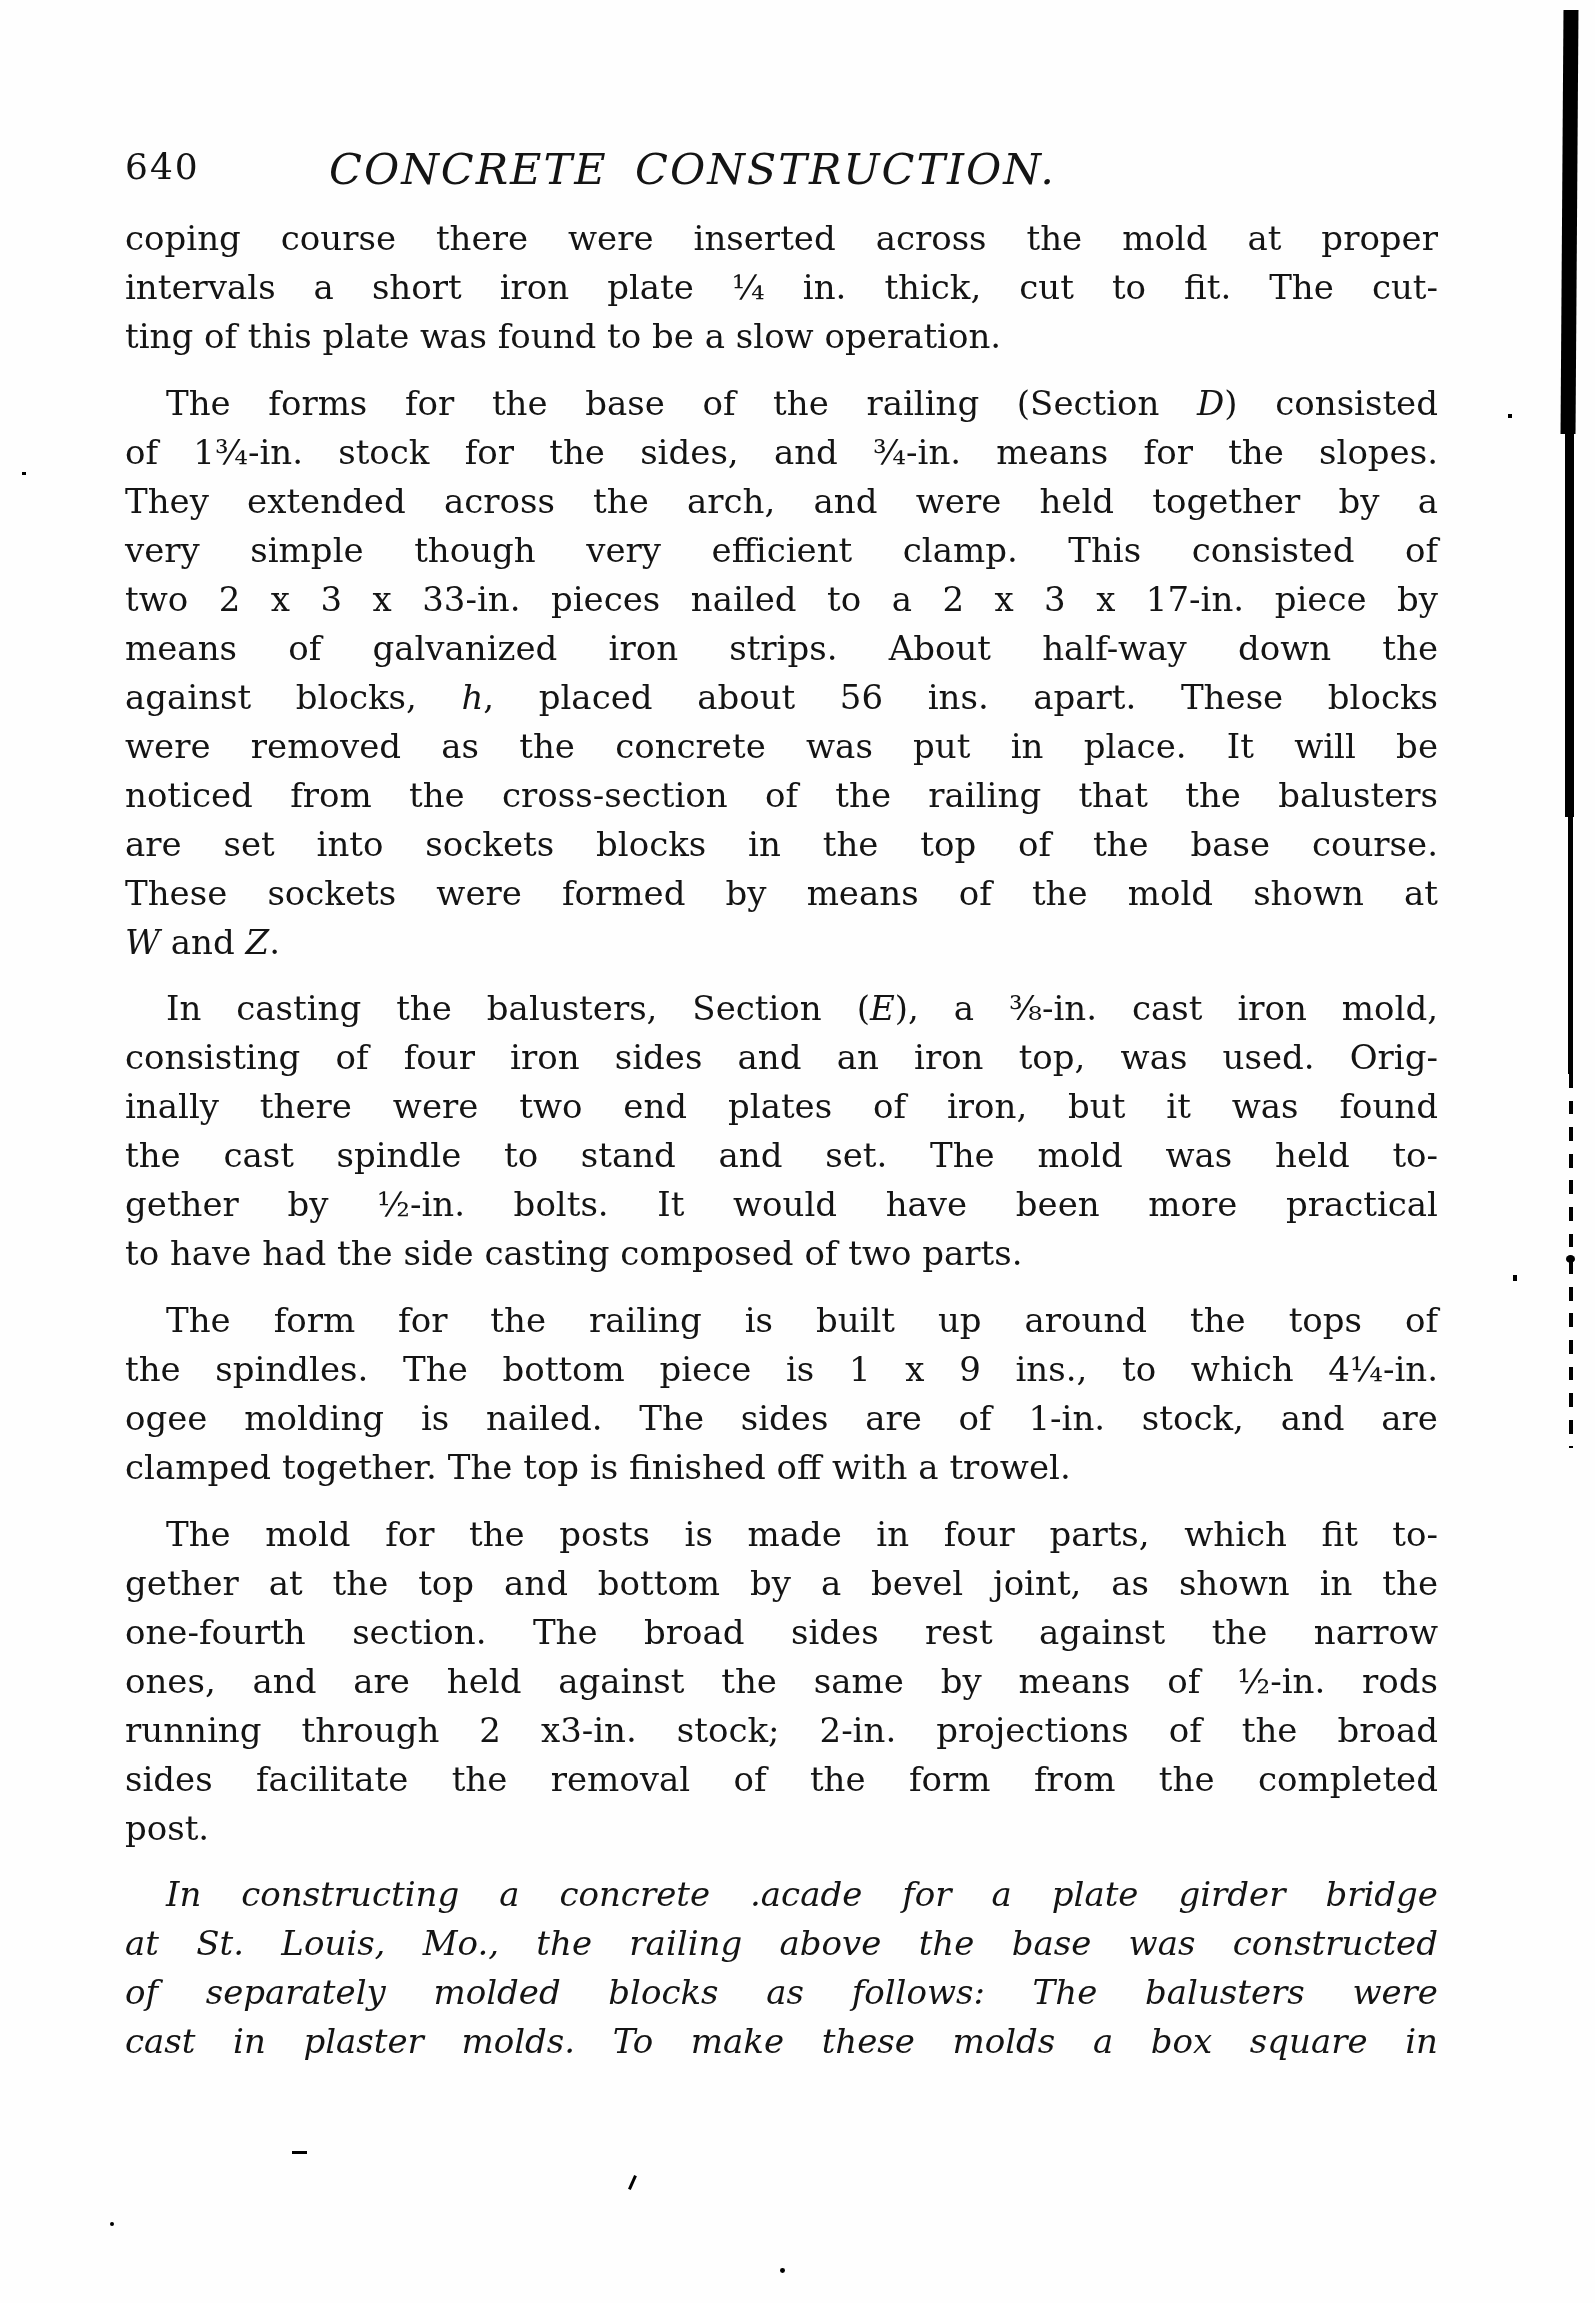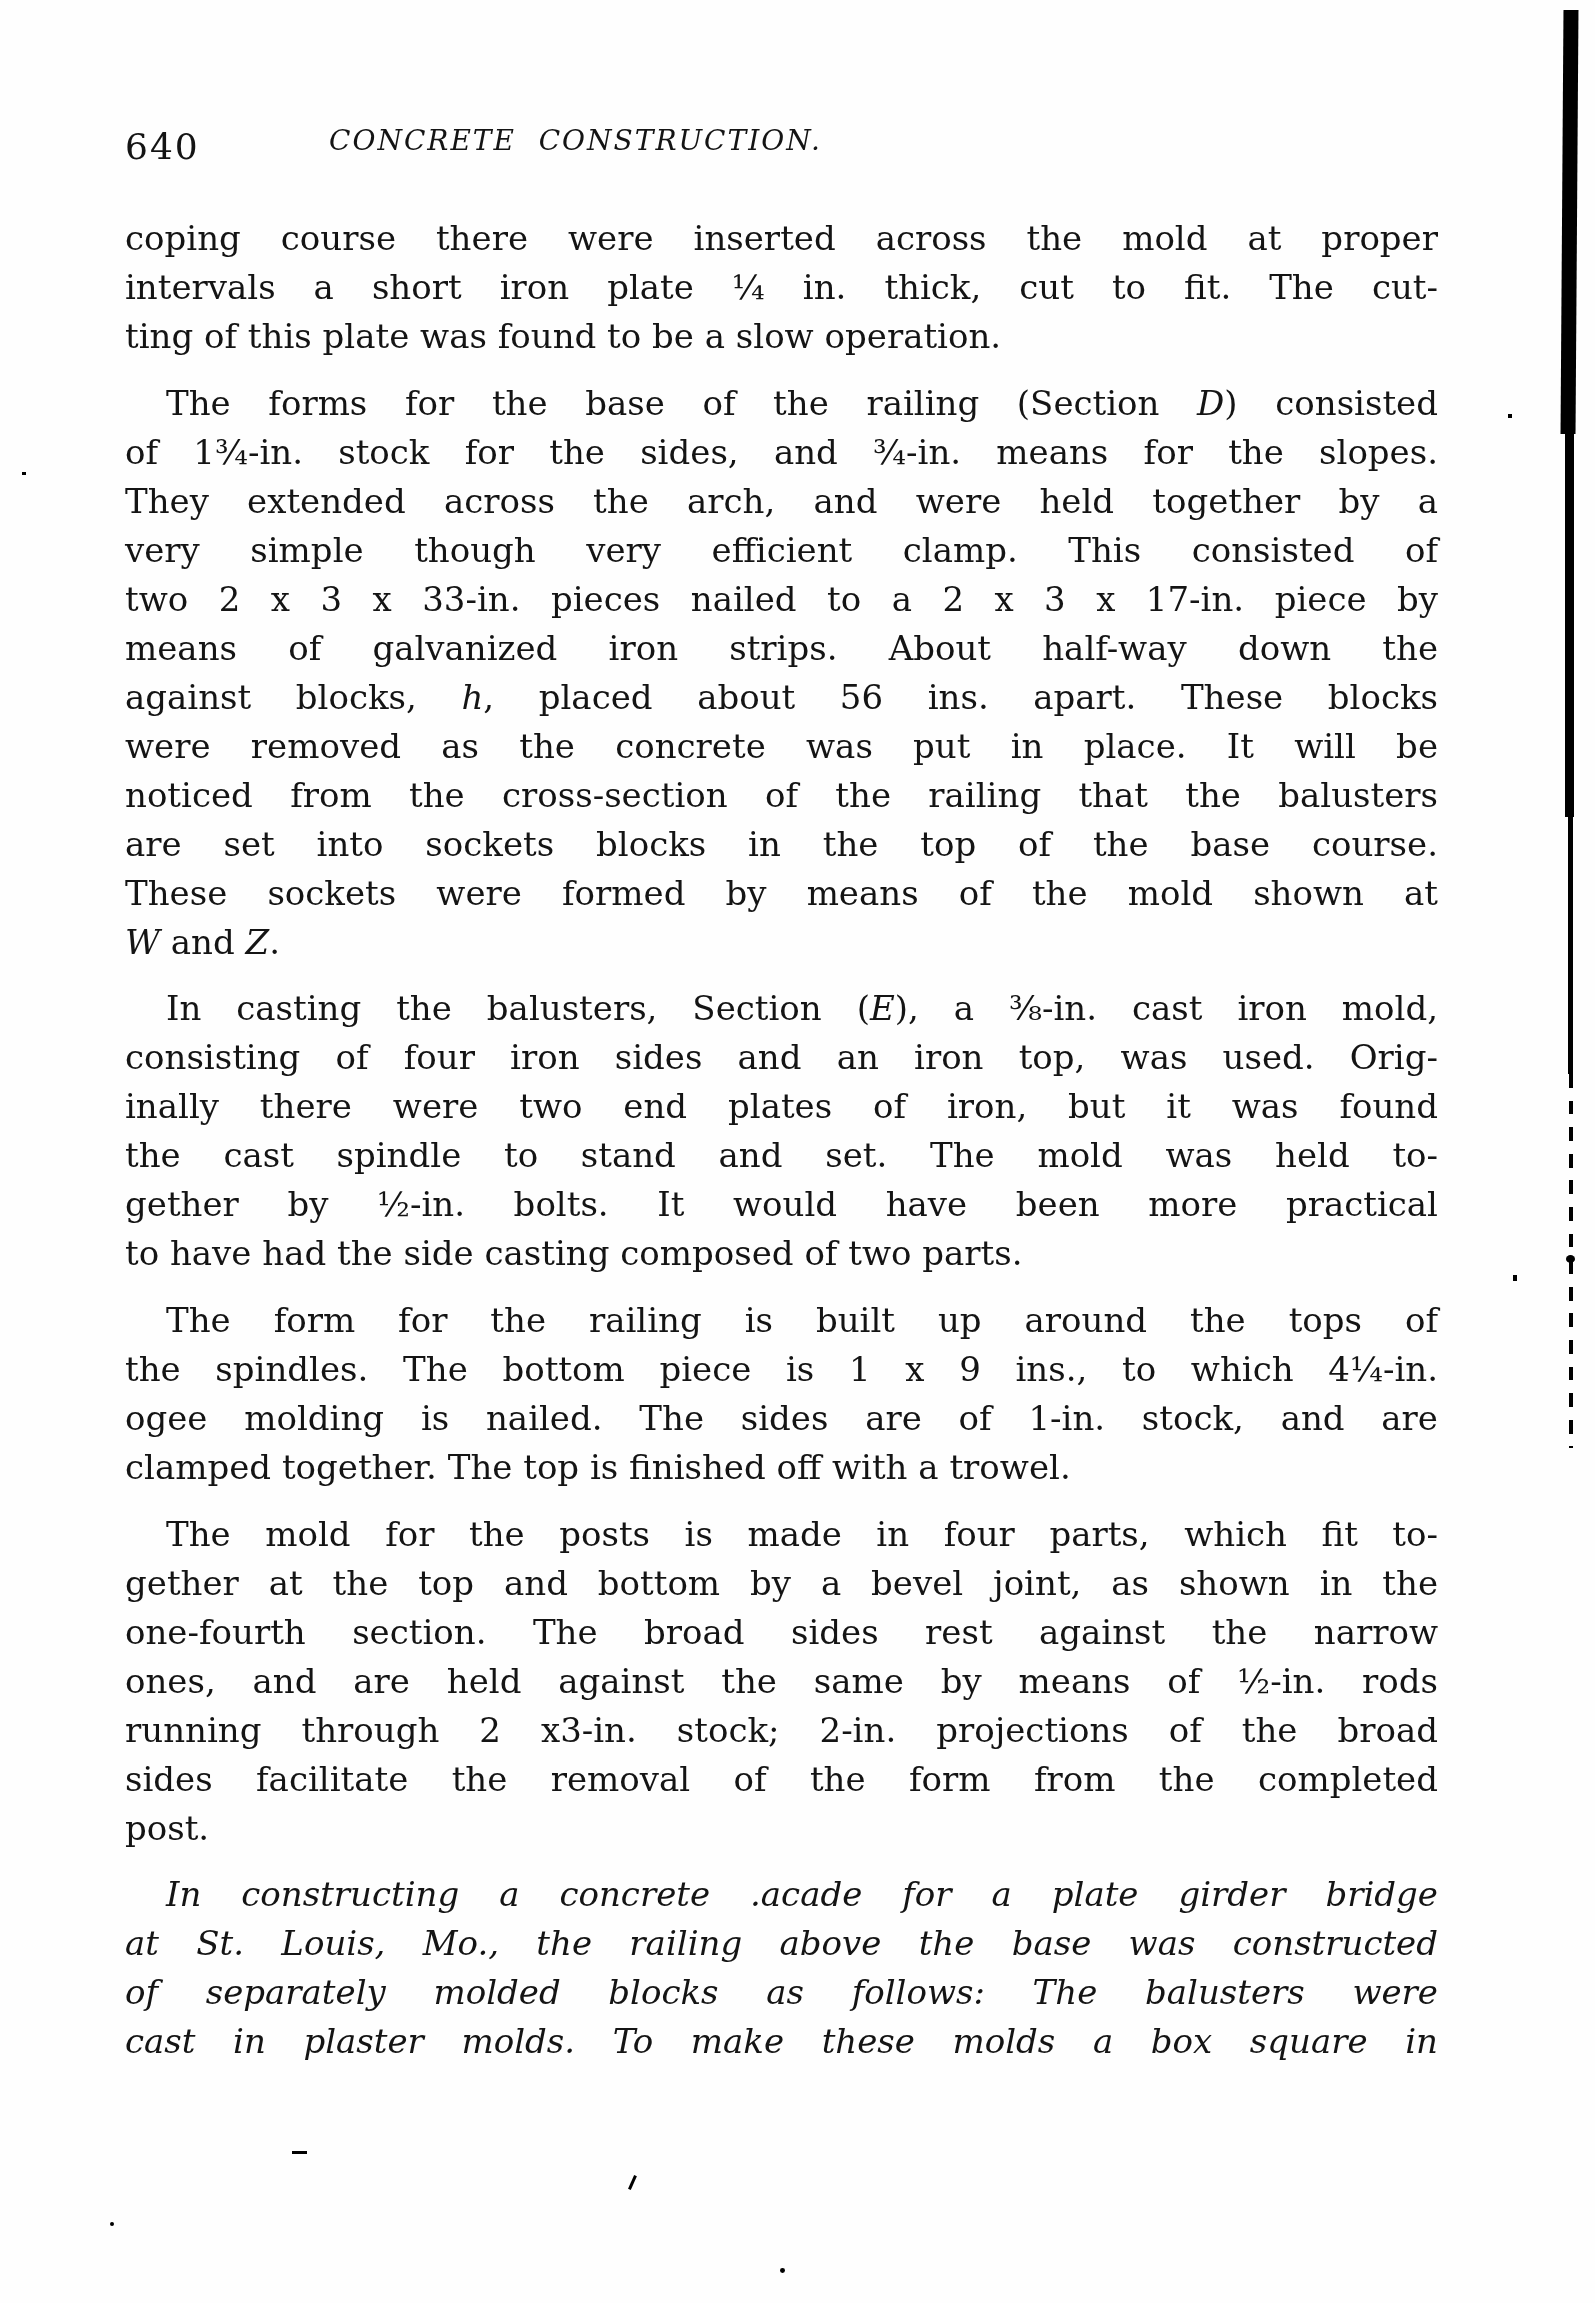--- a/index.html
+++ b/index.html
@@ -11,37 +11,37 @@
     position: relative;
     width: 1596px;
     height: 2303px;
     background: #fefefe;
     overflow: hidden;
     font-family: "DejaVu Serif", serif;
     color: #141414;
   }
   .header {
     position: absolute;
-    top: 124px;
+    top: 144px;
     left: 125px;
     width: 1313px;
     height: 45px;
   }
   .page-number {
     position: absolute;
     left: 0;
     top: 2px;
     font-size: 36px;
     letter-spacing: 2px;
   }
   .running-title {
     position: absolute;
     left: 204px;
     top: 0;
-    font-size: 28px;
+    font-size: 43px;
     font-style: italic;
     letter-spacing: 2px;
     word-spacing: 11.8px;
     white-space: nowrap;
   }
   .text-block {
     position: absolute;
     left: 125px;
     top: 214px;
     width: 1313px;

